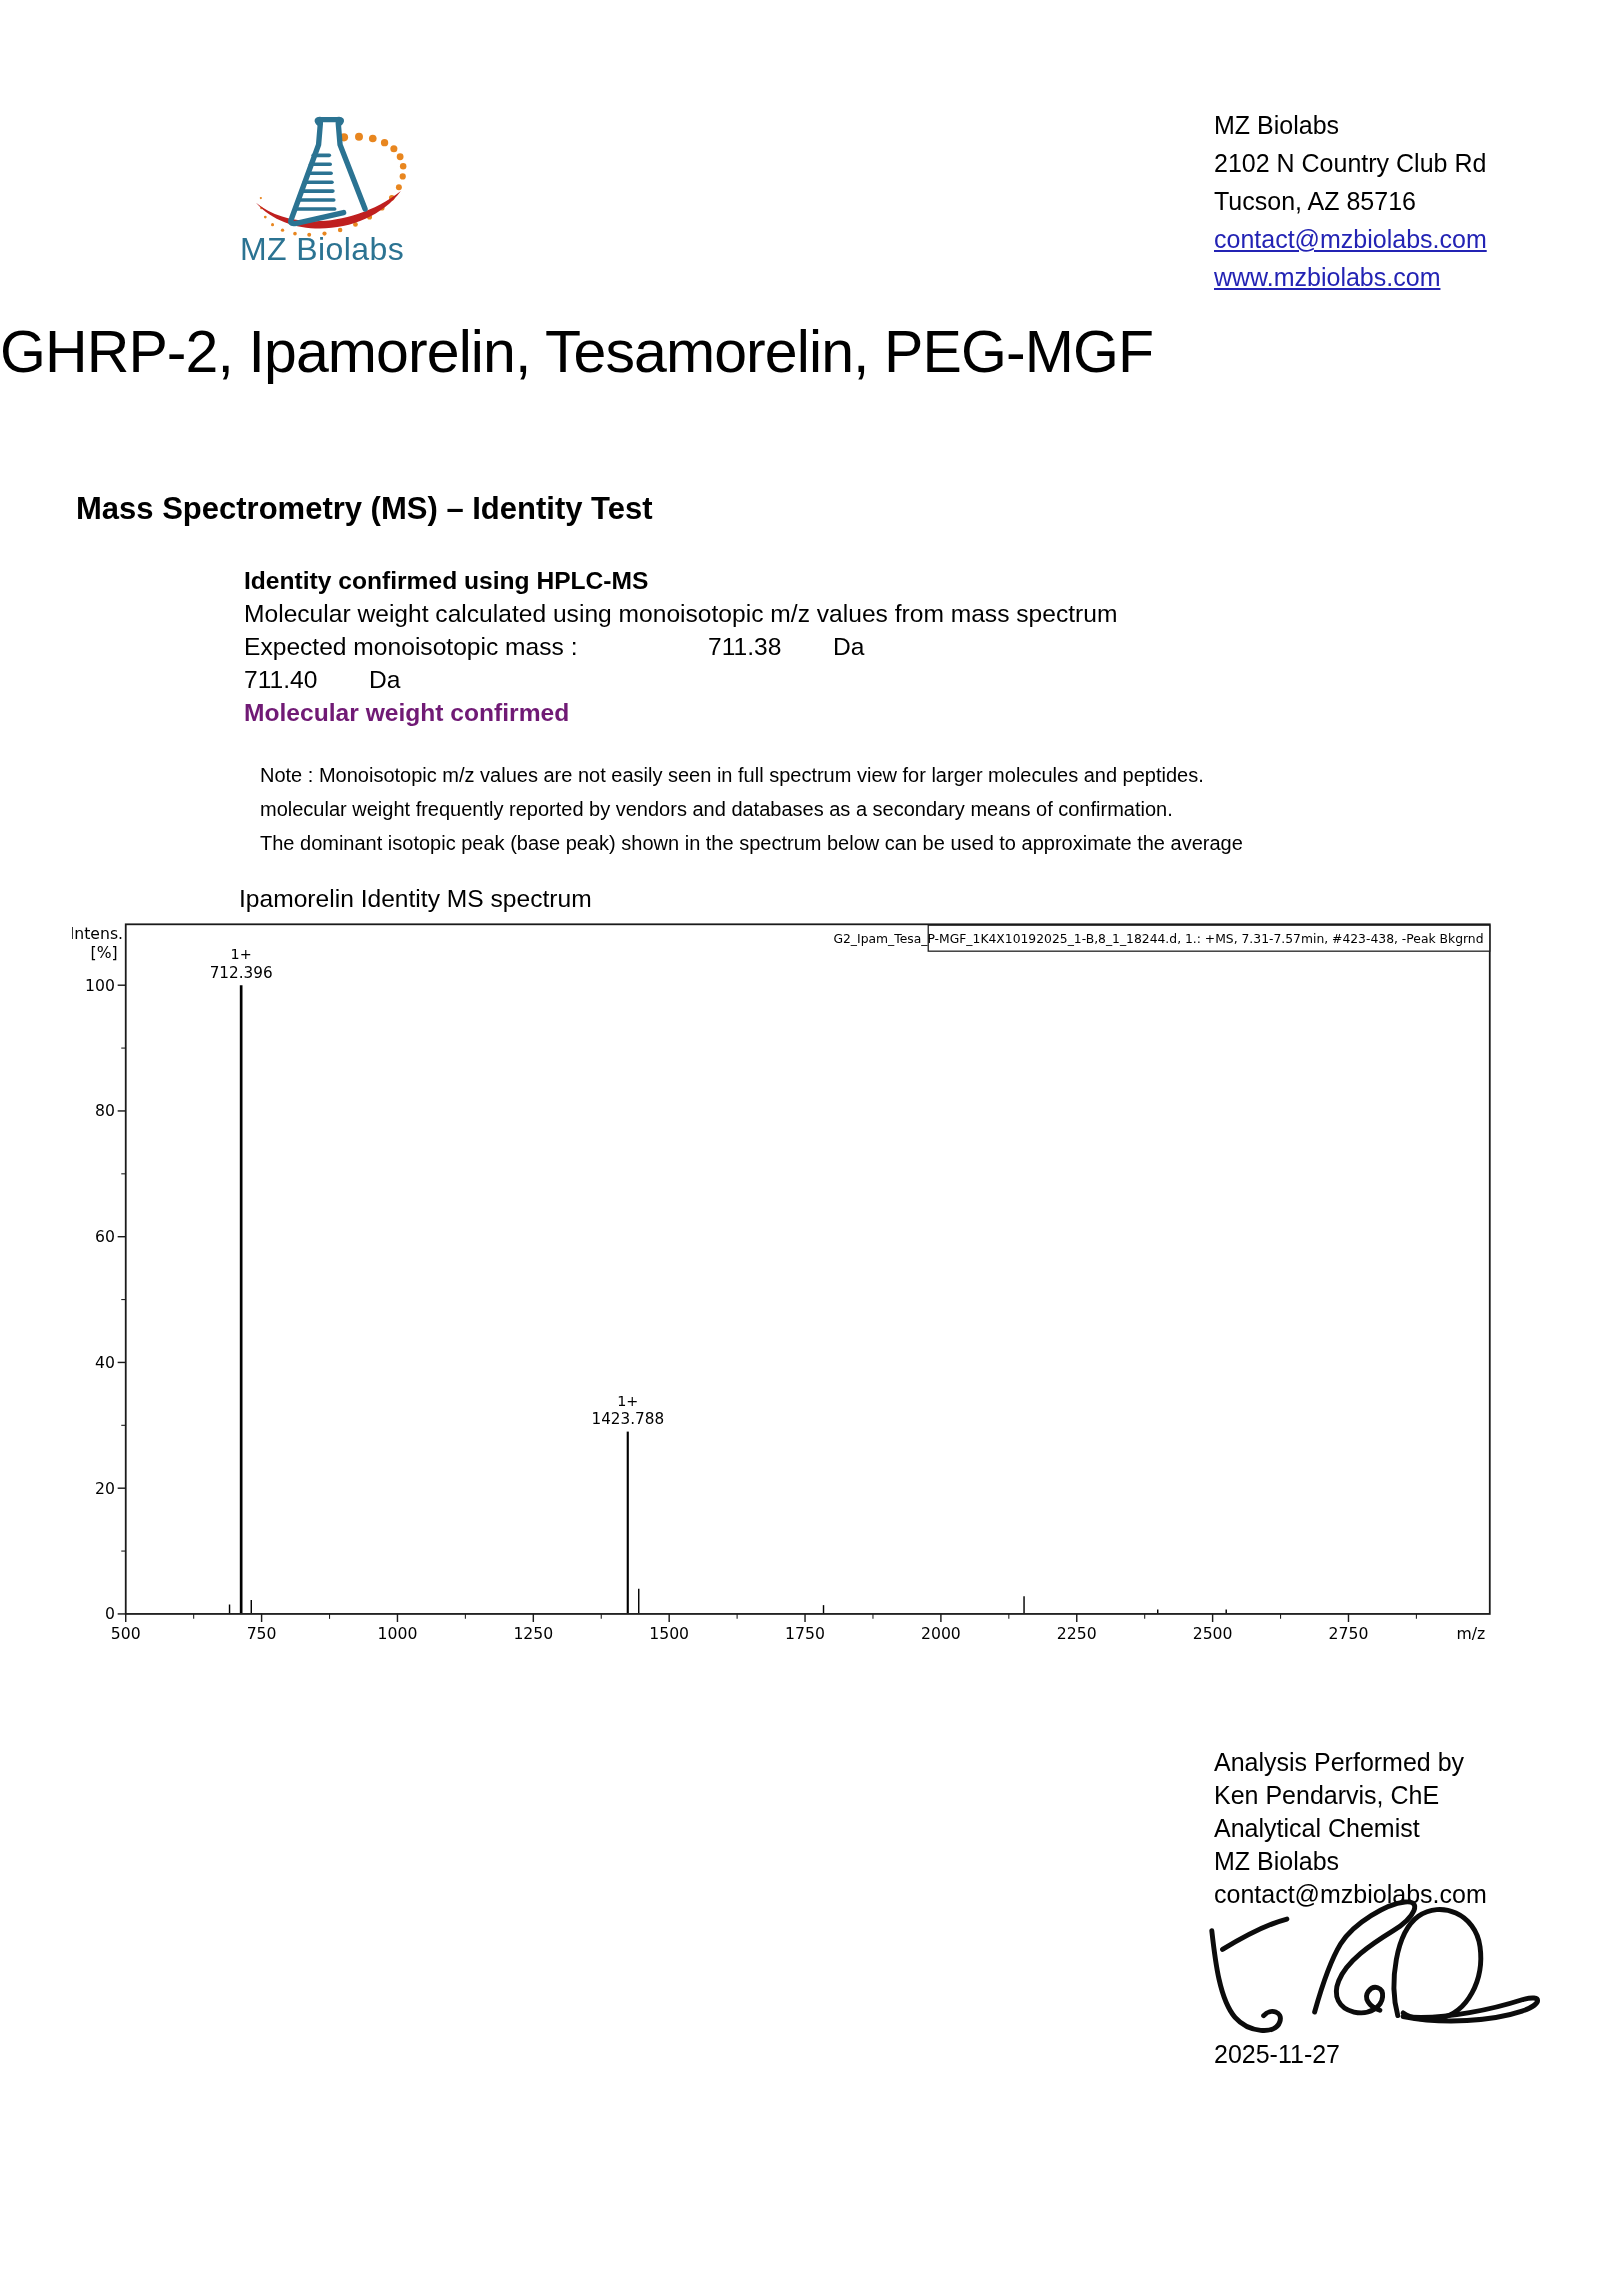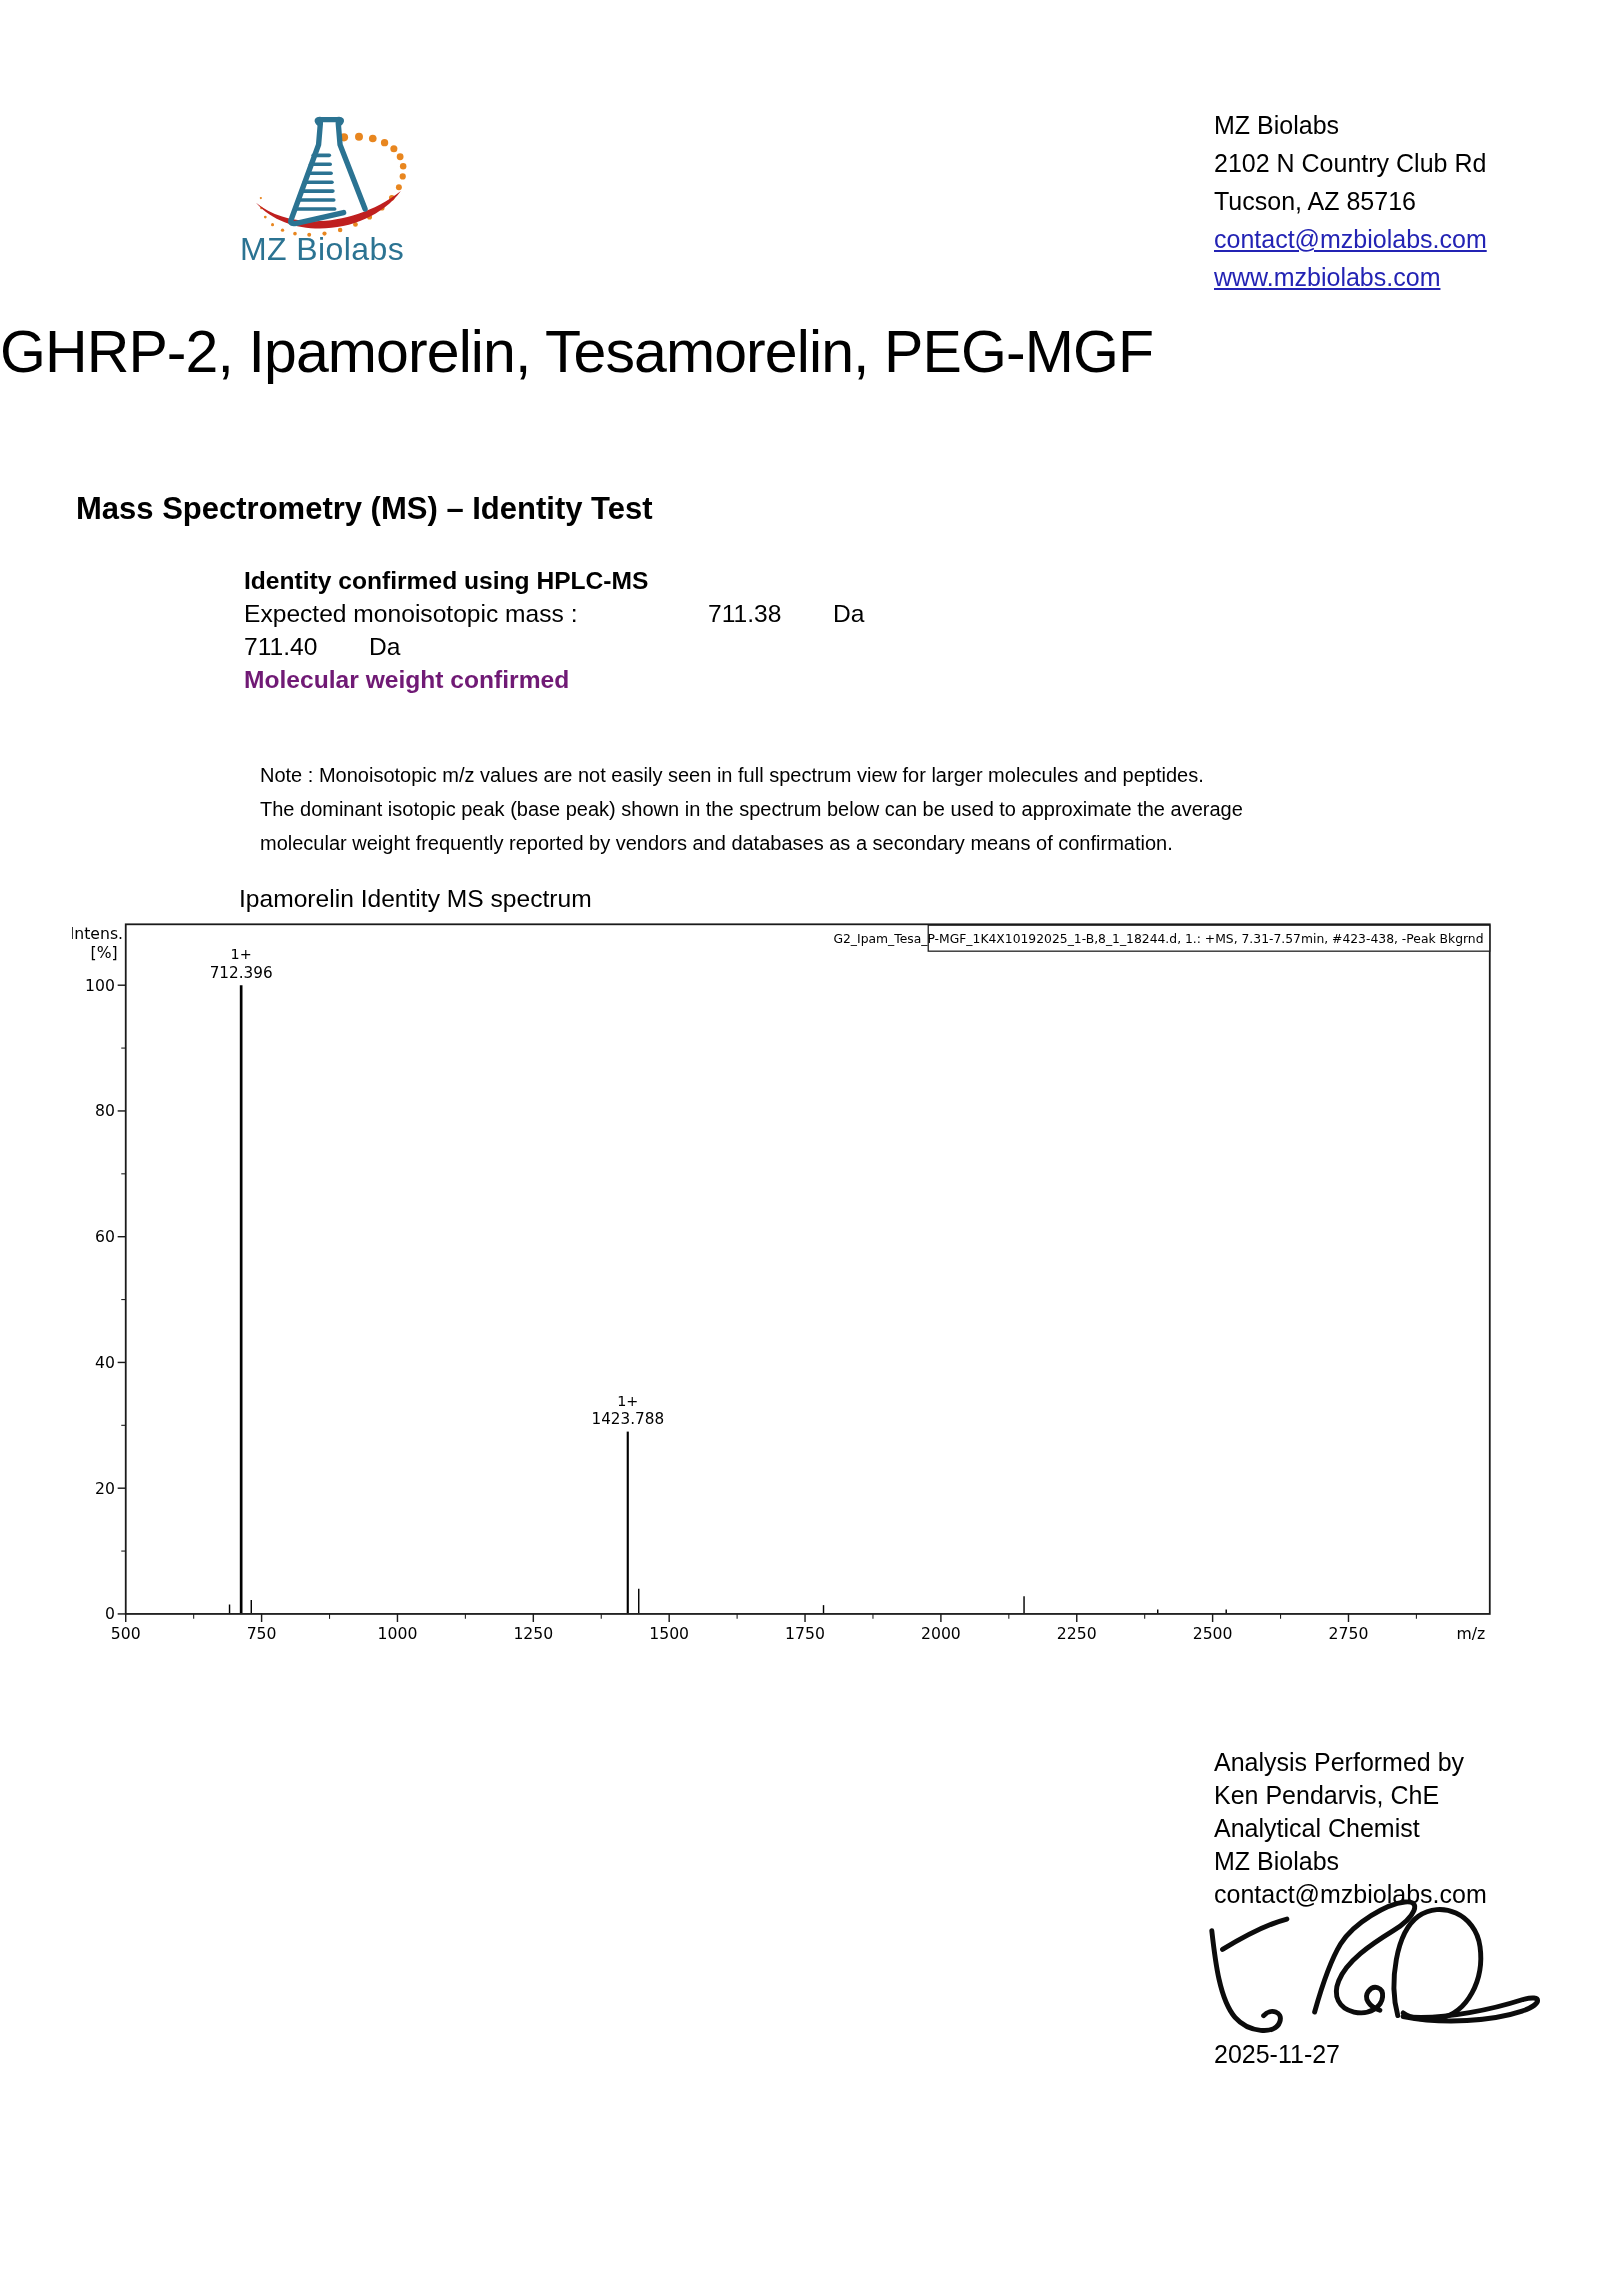--- a/index.html
+++ b/index.html
@@ -92,36 +92,37 @@
     <div><span class="link">contact@mzbiolabs.com</span></div>
     <div><span class="link">www.mzbiolabs.com</span></div>
   </div>
 
   <div class="abs doc-title">GHRP-2, Ipamorelin, Tesamorelin, PEG-MGF</div>
 
   <div class="abs section-heading">Mass Spectrometry (MS) – Identity Test</div>
 
   <div class="abs results">
     <div class="bold">Identity confirmed using HPLC-MS</div>
+    <div>Molecular weight calculated using monoisotopic m/z values from mass spectrum</div>
     <div class="brow">
       <span class="rlabel">Expected monoisotopic mass :</span>
       <span class="rvalue">711.38</span>
       <span class="runit">Da</span>
     </div>
     <div class="brow">
       <span class="rvalue">711.40</span>
       <span class="runit">Da</span>
     </div>
     <div class="confirmed">Molecular weight confirmed</div>
   </div>
 
   <div class="abs note">
     <div>Note : Monoisotopic m/z values are not easily seen in full spectrum view for larger molecules and peptides.</div>
+    <div>molecular weight frequently reported by vendors and databases as a secondary means of confirmation.</div>
     <div>The dominant isotopic peak (base peak) shown in the spectrum below can be used to approximate the average</div>
-    <div>molecular weight frequently reported by vendors and databases as a secondary means of confirmation.</div>
   </div>
 
   <div class="abs spec-label">Ipamorelin Identity MS spectrum</div>
 
   <svg id="spec-svg" class="abs chart-svg" viewBox="80 1025 1600 815">
       <rect x="140" y="1032" width="1523" height="770" fill="none" stroke="#1a1a1a" stroke-width="2"></rect>
       <rect x="1036" y="1033" width="627" height="29" fill="#fff" stroke="#1a1a1a" stroke-width="1.4"></rect>
       <text x="1656" y="1053" text-anchor="end" font-size="13.8px" font-family="DejaVu Sans, sans-serif" fill="#000">G2_Ipam_Tesa_P-MGF_1K4X10192025_1-B,8_1_18244.d, 1.: +MS, 7.31-7.57min, #423-438, -Peak Bkgrnd</text>
       <text x="137" y="1048" text-anchor="end" font-size="17.5px" font-family="DejaVu Sans, sans-serif" fill="#000">Intens.</text>
       <text x="131" y="1070" text-anchor="end" font-size="17.5px" font-family="DejaVu Sans, sans-serif" fill="#000">[%]</text>

